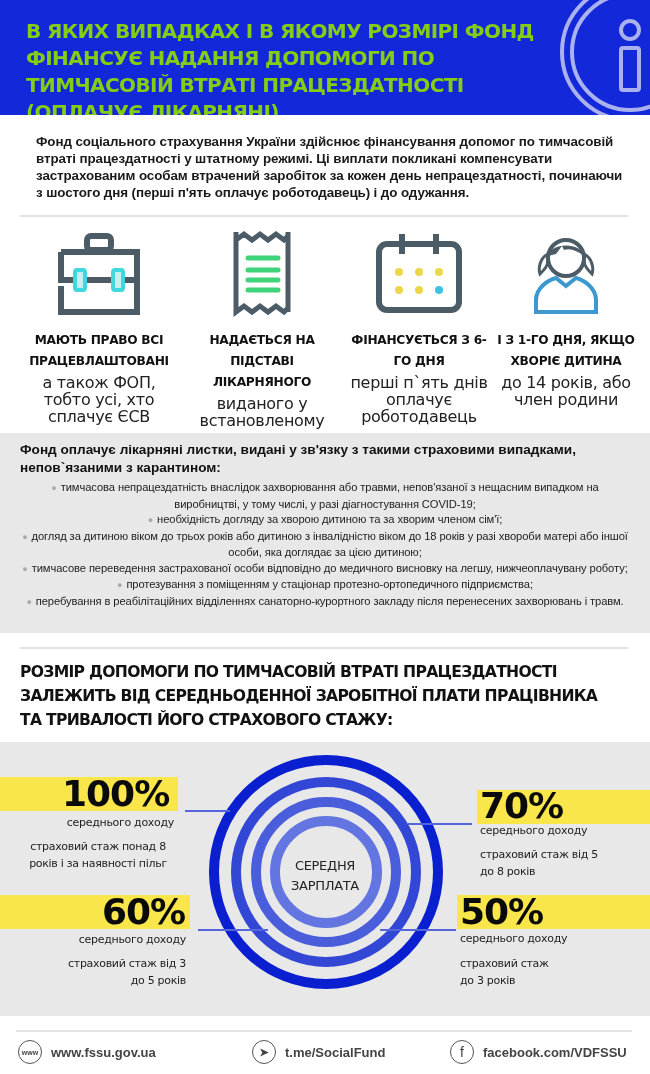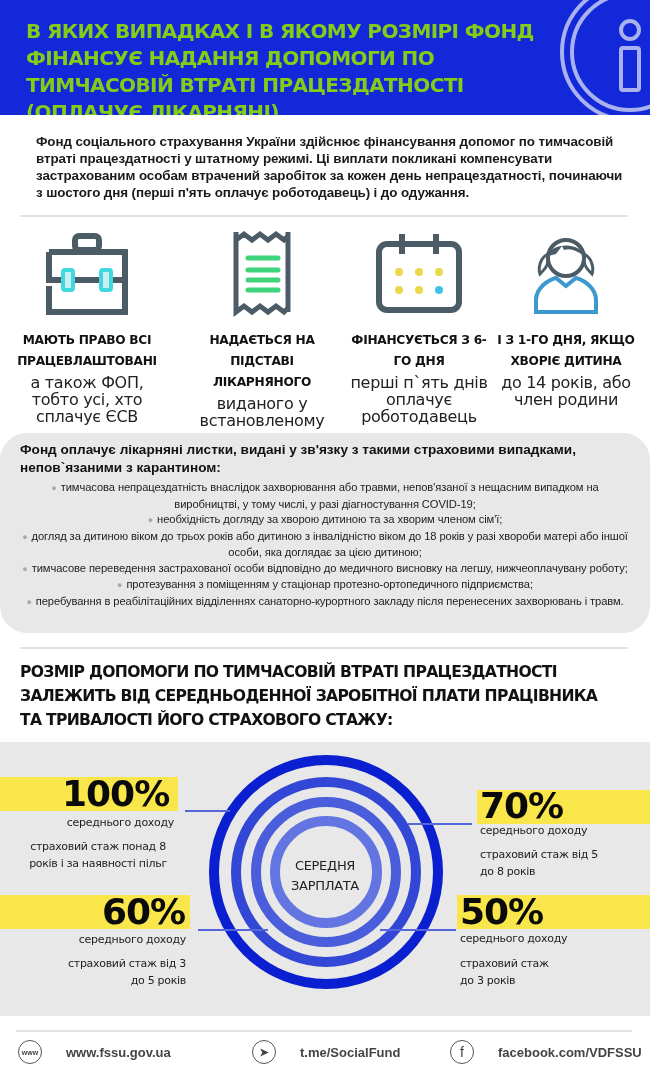--- a/index.html
+++ b/index.html
@@ -6,55 +6,55 @@
   body { width: 650px; height: 1074px; background: #ffffff; font-family: "Liberation Sans", sans-serif; color: #111; overflow: hidden; position: relative; }
   .header { position: absolute; left: 0; top: 0; width: 650px; height: 115px; background: #1328d8; overflow: hidden; }
   .header-title { position: absolute; left: 26px; top: 18px; width: 520px; color: #84cc16; font-family: "DejaVu Sans", sans-serif; font-weight: bold; font-size: 20px; line-height: 27px; letter-spacing: -0.6px; }
   .header-info { position: absolute; left: 555px; top: -10px; }
   .intro { position: absolute; left: 36px; top: 133px; width: 590px; font-weight: bold; font-size: 13.4px; line-height: 17px; color: #1a1a1a; letter-spacing: -0.1px; }
   .hr { position: absolute; height: 2px; background: #e3e3e3; }
   .feat { position: absolute; top: 228px; width: 150px; text-align: center; }
   .feat .ico { height: 90px; display: flex; align-items: center; justify-content: center; }
   .feat .title { margin-top: 12px; font-family: "DejaVu Sans", sans-serif; font-weight: bold; font-size: 12.2px; line-height: 21px; color: #111; letter-spacing: -0.3px; }
   .feat .sub { margin-top: 2px; font-family: "DejaVu Sans", sans-serif; font-size: 16px; line-height: 17px; color: #222; letter-spacing: -0.3px; }
-  .cases { position: absolute; left: 0; top: 433px; width: 650px; height: 200px; background: #e8e8e8; padding: 8px 20px 0 20px; border-radius: 27px; }
+  .cases { position: absolute; left: 0; top: 433px; width: 650px; height: 200px; background: #e8e8e8; padding: 8px 20px 0 20px; }
   .cases-title { font-weight: bold; font-size: 13.6px; line-height: 18px; color: #111; }
   .cases-list { margin-top: 3px; list-style: none; font-size: 11.2px; line-height: 15.5px; color: #222; letter-spacing: -0.1px; text-align: center; }
   .cases-list li .dot { color: #aaa; font-size: 9px; margin-right: 4px; }
   .size-title { position: absolute; left: 20px; top: 660px; width: 600px; font-family: "DejaVu Sans", sans-serif; font-weight: bold; font-size: 15.6px; line-height: 24px; color: #111; letter-spacing: -0.7px; }
   .rates { position: absolute; left: 0; top: 742px; width: 650px; height: 274px; background: #e8e8e8; }
   .bar { position: absolute; height: 34px; background: #f9e64a; }
   .pct { position: absolute; font-family: "DejaVu Sans", sans-serif; font-weight: bold; font-size: 36px; line-height: 40px; color: #0a0a0a; letter-spacing: -1px; }
   .lbl { position: absolute; font-family: "DejaVu Sans", sans-serif; font-size: 11px; line-height: 17px; color: #222; letter-spacing: -0.3px; }
   .conn { position: absolute; height: 2px; background: #5566dd; }
   .circles { position: absolute; left: 206px; top: 752px; }
   .center-text { position: absolute; left: 270px; top: 856px; width: 110px; text-align: center; font-family: "DejaVu Sans", sans-serif; font-size: 13px; line-height: 20px; color: #222; letter-spacing: -0.3px; }
   .footer { position: absolute; left: 0; top: 1030px; width: 650px; height: 44px; }
-  .flink { position: absolute; top: 10px; display: flex; align-items: center; gap: 24px; font-weight: bold; font-size: 13px; color: #444; }
+  .flink { position: absolute; top: 10px; display: flex; align-items: center; gap: 9px; font-weight: bold; font-size: 13px; color: #444; }
   .fic { width: 24px; height: 24px; border: 1.5px solid #555; border-radius: 50%; display: flex; align-items: center; justify-content: center; font-size: 7px; color: #444; }
 </style>
 </head>
 <body>
 
 <div class="header">
   <div class="header-title">В ЯКИХ ВИПАДКАХ І В ЯКОМУ РОЗМІРІ ФОНД ФІНАНСУЄ НАДАННЯ ДОПОМОГИ ПО ТИМЧАСОВІЙ ВТРАТІ ПРАЦЕЗДАТНОСТІ (ОПЛАЧУЄ ЛІКАРНЯНІ)</div>
   <div class="header-info">
     <svg width="120" height="135" viewBox="0 0 120 135">
       <circle cx="75" cy="62" r="68" fill="none" stroke="#a9b2ef" stroke-width="4"></circle>
       <circle cx="75" cy="62" r="58" fill="none" stroke="#a9b2ef" stroke-width="4"></circle>
       <circle cx="75" cy="40" r="9" fill="none" stroke="#a9b2ef" stroke-width="4"></circle>
       <rect x="66" y="58" width="18" height="42" rx="2" fill="none" stroke="#a9b2ef" stroke-width="4"></rect>
     </svg>
   </div>
 </div>
 
 <div class="intro">Фонд соціального страхування України здійснює фінансування допомог по тимчасовій втраті працездатності у штатному режимі. Ці виплати покликані компенсувати застрахованим особам втрачений заробіток за кожен день непрацездатності, починаючи з шостого дня (перші п'ять оплачує роботодавець) і до одужання.</div>
 <div class="hr" style="left:20px; top:215px; width:608px;"></div>
 
-<div class="feat" style="left:12px;text-align:center;">
+<div class="feat" style="left:24px;text-align:center;">
   <div class="ico">
     <svg width="92" height="90" viewBox="0 0 92 90">
       <rect x="34" y="8" width="24" height="14" rx="4" fill="none" stroke="#4c5c66" stroke-width="6"></rect>
       <path d="M8 24 H84 V84 H8 V58" fill="none" stroke="#4c5c66" stroke-width="6"></path>
       <path d="M8 24 V52 H84" fill="none" stroke="#4c5c66" stroke-width="6"></path>
       <rect x="22" y="42" width="10" height="20" rx="2" fill="#c8f0f4" stroke="#3fd8dc" stroke-width="4"></rect>
       <rect x="60" y="42" width="10" height="20" rx="2" fill="#c8f0f4" stroke="#3fd8dc" stroke-width="4"></rect>
     </svg>
   </div>
   <div class="title">МАЮТЬ ПРАВО ВСІ ПРАЦЕВЛАШТОВАНІ</div>

